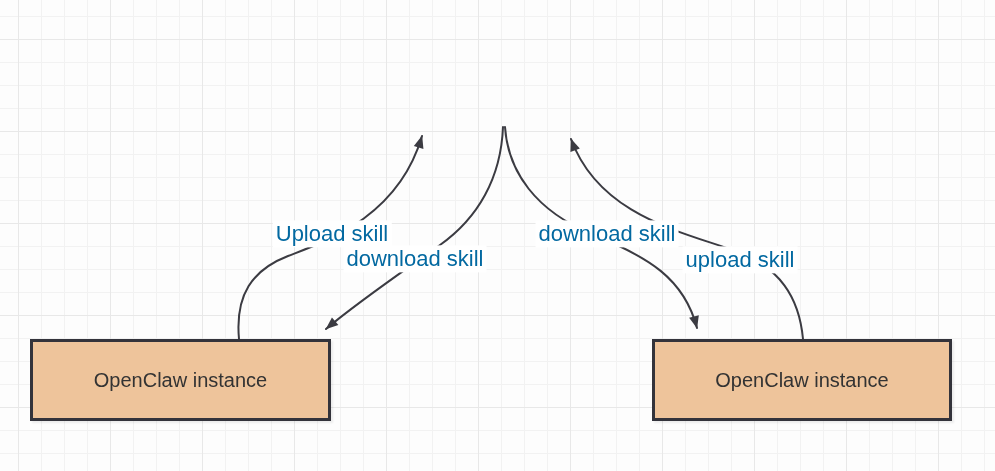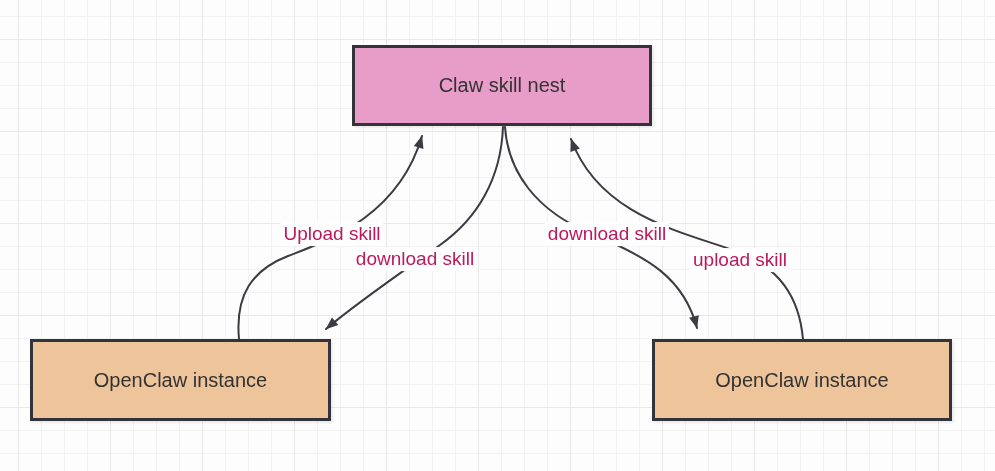--- a/index.html
+++ b/index.html
@@ -38,22 +38,22 @@
     color: #333333;
     box-shadow: 2px 2px 2px rgba(0,0,0,0.07);
   }
   .node-nest   { left: 352px; top: 45px;  width: 300px; height: 81px; }
   .node-left   { left: 30px;  top: 339px; width: 301px; height: 82px; }
   .node-right  { left: 652px; top: 339px; width: 300px; height: 82px; }
   .edge-label {
     position: absolute;
     transform: translate(-50%, -50%);
     background: #ffffff;
-    color: #be185d;
-    font-size: 19px;
+    color: #0369a1;
+    font-size: 22px;
     line-height: 1.15;
     padding: 1px 3px;
     white-space: nowrap;
   }
   .lbl-upload-left   { left: 332px; top: 234px; }
   .lbl-download-left { left: 415px; top: 259px; }
   .lbl-download-right{ left: 607px; top: 234px; }
   .lbl-upload-right  { left: 740px; top: 260px; }
 </style>
 </head>
@@ -78,23 +78,20 @@
   </svg>
 
   <div class="edge-label lbl-upload-left">Upload skill</div>
 
   <div class="edge-label lbl-download-left">download skill</div>
 
   <div class="edge-label lbl-download-right">download skill</div>
 
   <div class="edge-label lbl-upload-right">upload skill</div>
 
-  <div class="node node-nest" style="background-color: rgb(232, 156, 200);">
-    <span>Claw skill nest</span>
-  </div>
 
   <div class="node node-left" style="background-color: rgb(238, 196, 155);">
     <span>OpenClaw instance</span>
   </div>
 
   <div class="node node-right" style="background-color: rgb(238, 196, 155);">
     <span>OpenClaw instance</span>
   </div>
 
 </div>

